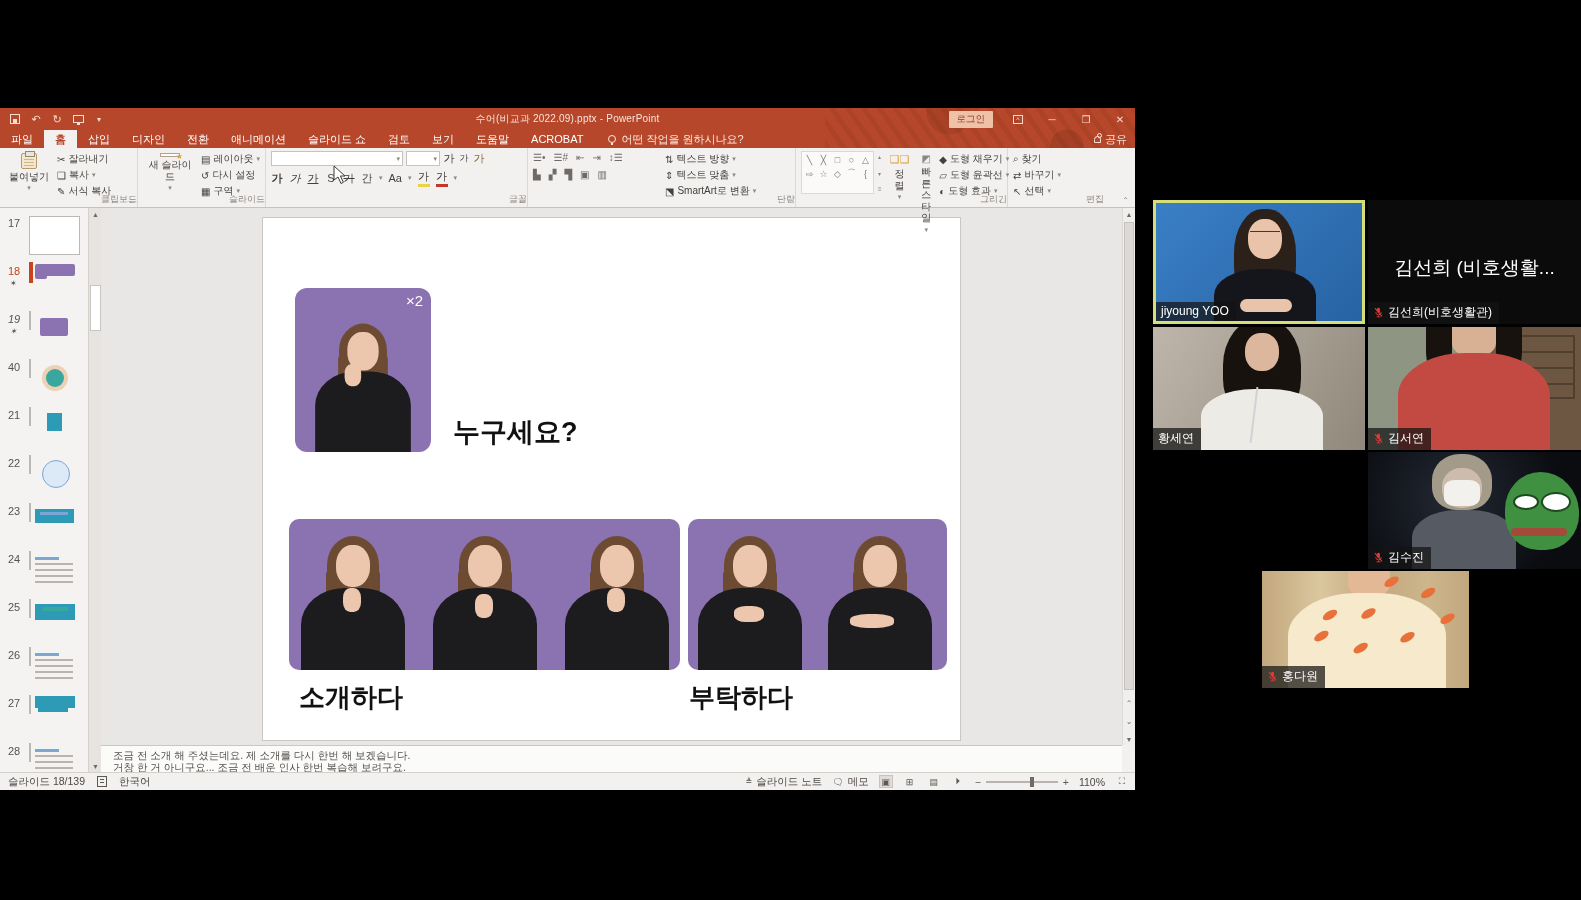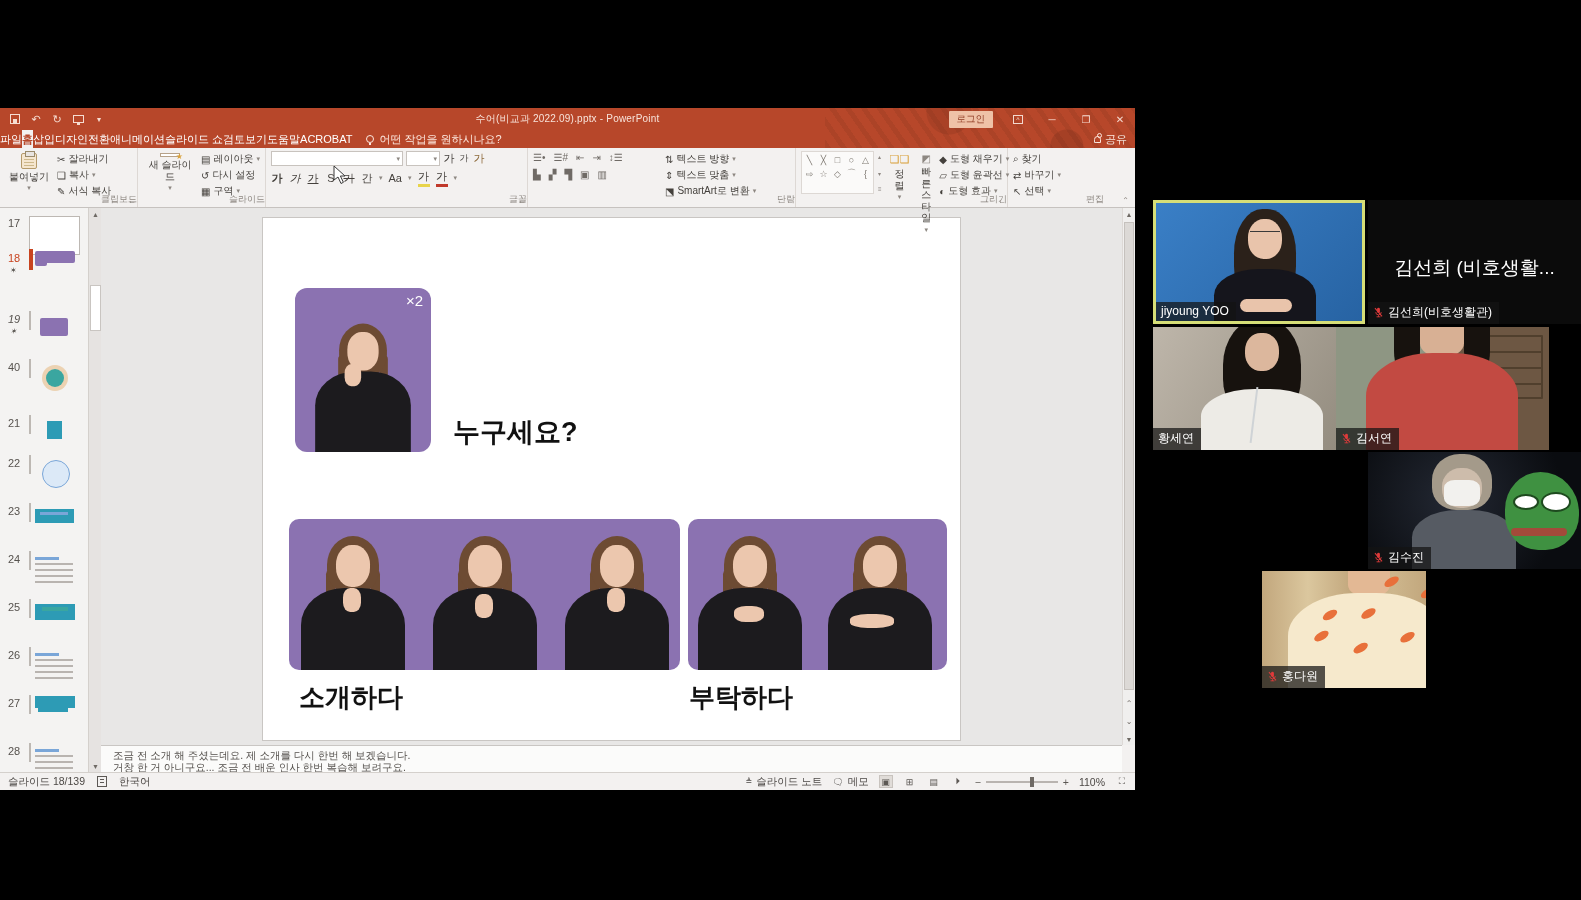--- a/index.html
+++ b/index.html
@@ -22,21 +22,21 @@
   .ic-save::after{content:"";position:absolute;left:2px;top:4px;width:4px;height:4px;background:#f6ddd2;}
   .ic-monitor{width:11px;height:8px;border:1px solid #f6ddd2;position:relative;}
   .ic-monitor::after{content:"";position:absolute;left:3px;bottom:-3px;width:3px;height:2px;background:#f6ddd2;}
   .wtitle{position:absolute;left:50%;transform:translateX(-50%);color:#f8e3da;letter-spacing:.2px;z-index:2;}
   .tb-right{position:absolute;right:6px;top:0;height:22px;display:flex;align-items:center;gap:16px;z-index:2;}
   .login-btn{background:#efc2a7;color:#8f3a22;font-size:9.5px;padding:2px 8px;border-radius:1px;}
   .winctl{color:#f3d9cf;font-size:10px;display:flex;align-items:center;justify-content:center;width:18px;height:16px;}
   .ribbonopt-box{width:10px;height:9px;border:1px solid #f3d9cf;font-size:7px;line-height:7px;text-align:center;color:#f3d9cf;}
 
   .tabsrow{position:absolute;left:0;top:22px;width:100%;height:18px;background:#b7472a;display:flex;align-items:stretch;color:#fff;font-size:11px;z-index:2;}
-  .tab{display:flex;align-items:center;padding:0 0;cursor:default;}
+  .tab{display:flex;align-items:center;padding:0 11px;cursor:default;}
   .tab.active{background:#f3f1f0;color:#b7472a;font-weight:bold;}
   .tellme{display:flex;align-items:center;gap:5px;margin-left:14px;color:#fde8df;}
   .bulb{width:8px;height:8px;border:1px solid #fde8df;border-radius:50%;position:relative;display:inline-block;}
   .bulb::after{content:"";position:absolute;left:2px;bottom:-3px;width:2px;height:2px;background:#fde8df;}
   .share{position:absolute;right:8px;top:0;height:18px;display:flex;align-items:center;gap:4px;color:#fde8df;}
   .person-ic{width:7px;height:7px;border:1px solid #fde8df;border-radius:50% 50% 0 0;position:relative;}
   .person-ic::before{content:"";position:absolute;top:-4px;left:1.5px;width:3px;height:3px;border:1px solid #fde8df;border-radius:50%;}
 
   .ribbon{position:absolute;left:0;top:40px;width:100%;height:60px;background:#f3f1f0;border-bottom:1px solid #c6c2bf;display:flex;font-size:10px;color:#44403c;z-index:2;}
   .rgroup{position:relative;border-right:1px solid #ddd8d4;padding:3px 5px 13px 5px;display:flex;gap:4px;}
@@ -114,24 +114,24 @@
   
   .cursor{position:absolute;left:333px;top:165px;z-index:50;}
 
   
   .vtile{position:absolute;background:#111;overflow:hidden;}
   .vtile .label{position:absolute;left:0;bottom:0;background:rgba(20,20,20,.72);color:#fff;font-size:12px;padding:2px 7px 3px 5px;display:flex;align-items:center;gap:4px;z-index:5;}
   .bigname{position:absolute;left:0;right:0;top:44%;text-align:center;color:#fff;font-size:19px;z-index:4;}
   .t1{left:1153px;top:200px;width:212px;height:124px;border:3px solid #d6de77;background:linear-gradient(135deg,#3a7fc6,#2763a3);}
   .t2{left:1368px;top:200px;width:213px;height:124px;background:#0b0b0b;}
   .t3{left:1153px;top:327px;width:212px;height:123px;background:linear-gradient(120deg,#beb6aa,#8f887b);}
-  .t4{left:1336px;top:327px;width:213px;height:123px;background:linear-gradient(90deg,#8e9683 55%,#6d5743 55%);}
+  .t4{left:1368px;top:327px;width:213px;height:123px;background:linear-gradient(90deg,#8e9683 55%,#6d5743 55%);}
   .t5{left:1153px;top:452px;width:212px;height:117px;background:linear-gradient(100deg,#d6cab6,#b9ac97);}
   .t6{left:1368px;top:452px;width:213px;height:117px;background:radial-gradient(circle at 40% 40%,#232833,#0a0c10 75%);}
-  .t7{left:1262px;top:571px;width:164px;height:117px;background:linear-gradient(90deg,#c2a77d,#dbc79e 28%,#c2a77d 55%,#cdb68c 80%,#c2a77d);}
+  .t7{left:1262px;top:571px;width:207px;height:117px;background:linear-gradient(90deg,#c2a77d,#dbc79e 28%,#c2a77d 55%,#cdb68c 80%,#c2a77d);}
 
   .vfig{position:absolute;inset:0;}
   .vfig .vhair{position:absolute;background:#2b211a;border-radius:46% 46% 40% 40%;}
   .vfig .vface{position:absolute;background:#e9c4ab;border-radius:46%;}
   .vfig .vtorso{position:absolute;border-radius:44% 44% 0 0;}
   
   .t1 .vhair{left:78px;top:6px;width:62px;height:96px;}
   .t1 .vface{left:92px;top:16px;width:34px;height:40px;}
   .t1 .glasses{position:absolute;left:94px;top:28px;width:30px;height:8px;border-top:1.5px solid #3a3a3a;z-index:3;}
   .t1 .vtorso{left:58px;top:66px;width:102px;height:60px;background:#15151c;}
@@ -437,24 +437,24 @@
         <span class="glabel">편집</span>
       </div>
       <span style="position:absolute;right:6px;bottom:2px;color:#8d8781;font-size:8px;">⌃</span>
     </div>
 
     <div class="thumbpane">
       <div class="thumbrow" style="top:7px;">
           <span class="tnum">17</span>
           <span class="tprev pv17"></span>
         </div>
-      <div class="thumbrow selected" style="top:42px;"><span class="tnum">18</span><span class="tstar">✶</span><span class="tprev pv18"></span></div>
+      <div class="thumbrow selected" style="top:55px;"><span class="tnum">18</span><span class="tstar">✶</span><span class="tprev pv18"></span></div>
       <div class="thumbrow" style="top:103px;font-style:italic;"><span class="tnum">19</span><span class="tstar">✶</span><span class="tprev pv19"></span></div>
       <div class="thumbrow" style="top:151px;"><span class="tnum">40</span><span class="tprev pv20"></span></div>
-      <div class="thumbrow" style="top:199px;margin-top:8px;"><span class="tnum">21</span><span class="tprev pv21"></span></div>
+      <div class="thumbrow" style="top:199px;"><span class="tnum">21</span><span class="tprev pv21"></span></div>
       <div class="thumbrow" style="top:247px;"><span class="tnum">22</span><span class="tprev pv22"></span></div>
       <div class="thumbrow" style="top:295px;"><span class="tnum">23</span><span class="tprev pv23"></span></div>
       <div class="thumbrow" style="top:343px;"><span class="tnum">24</span><span class="tprev pvtext"></span></div>
       <div class="thumbrow" style="top:391px;"><span class="tnum">25</span><span class="tprev pv25"></span></div>
       <div class="thumbrow" style="top:439px;"><span class="tnum">26</span><span class="tprev pvtext"></span></div>
       <div class="thumbrow" style="top:487px;"><span class="tnum">27</span><span class="tprev pv27"></span></div>
       <div class="thumbrow" style="top:535px;"><span class="tnum">28</span><span class="tprev pvtext"></span></div>
     </div>
     <div class="tscroll">
       <span class="arr" style="top:0;">▲</span>

